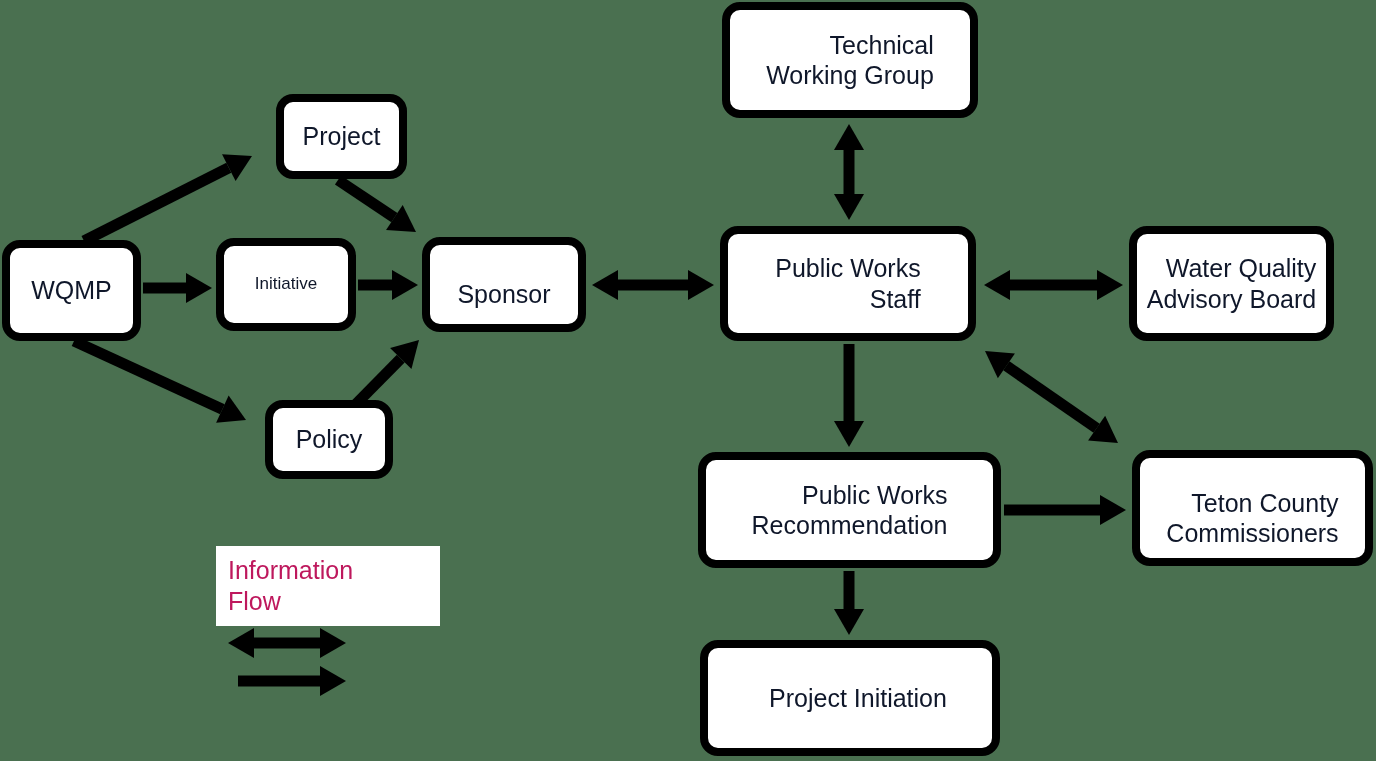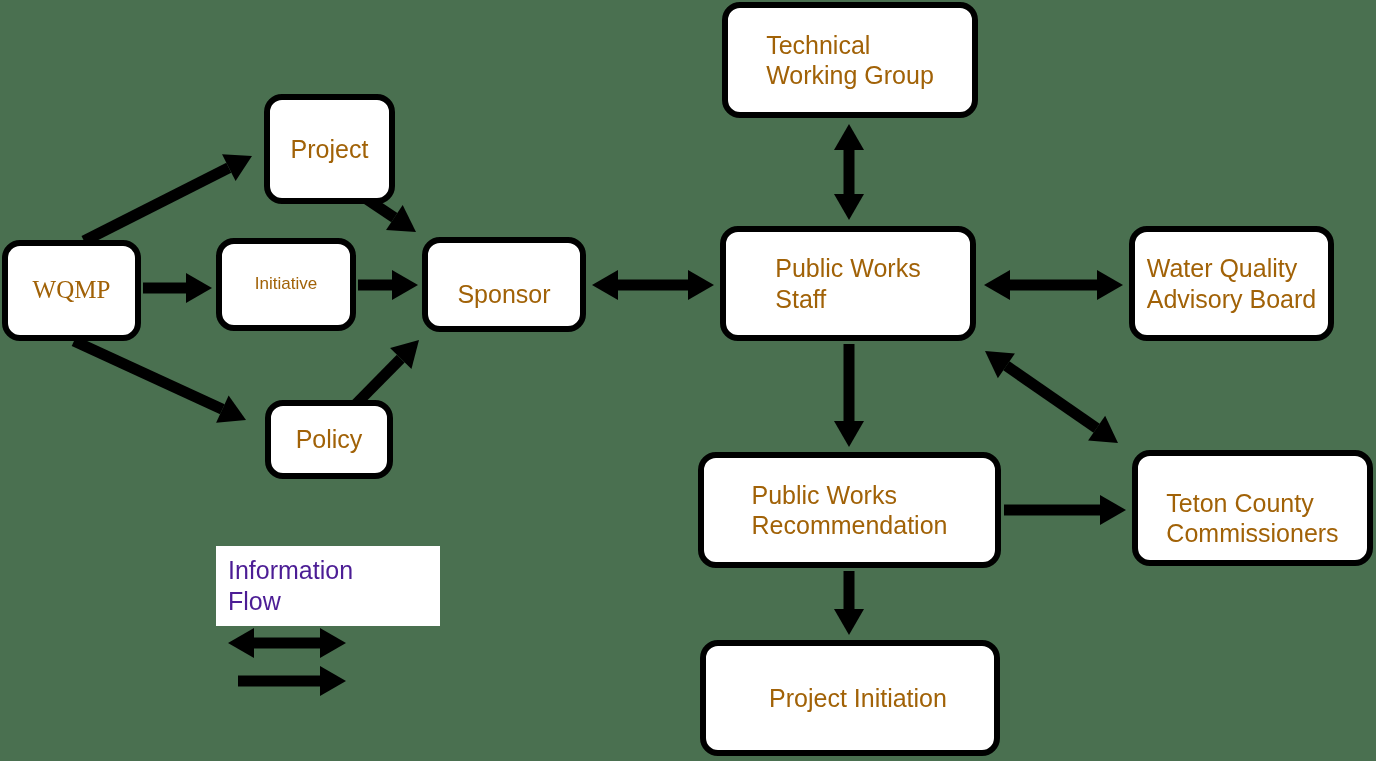--- a/index.html
+++ b/index.html
@@ -24,37 +24,37 @@
     left: 0;
     top: 0;
     width: 1376px;
     height: 761px;
     pointer-events: none;
   }
   .node {
     position: absolute;
     box-sizing: border-box;
     background: #ffffff;
-    border: 6px solid #a3a3a3;
+    border: 8px solid #a3a3a3;
     border-radius: 18px;
     display: flex;
     align-items: center;
     justify-content: center;
-    text-align: left;
-    color: #a16207;
+    text-align: right;
+    color: #0f172a;
     font-family: "Liberation Sans", sans-serif;
     line-height: 1.22;
     white-space: pre-line;
     z-index: 3;
   }
   .legend-box {
     position: absolute;
     box-sizing: border-box;
     background: #ffffff;
-    color: #4c1d95;
+    color: #be185d;
     display: flex;
     align-items: center;
     justify-content: flex-start;
     text-align: left;
     padding: 6px 0 6px 12px;
     white-space: pre-line;
     line-height: 1.25;
     font-family: "Liberation Sans", sans-serif;
     z-index: 3;
   }
@@ -126,22 +126,22 @@
         <polygon points="346,643 320,628 320,658"></polygon>
         <polygon points="228,643 254,628 254,658"></polygon>
       </g>
       <g fill="#000000" stroke="none">
         <polygon points="238,675.5 320,675.5 320,686.5 238,686.5"></polygon>
         <polygon points="346,681 320,666 320,696"></polygon>
       </g>
     </svg>
 
   <div id="node-layer">
-      <div class="node" style="left: 2px; top: 240px; width: 139px; height: 101px; background: rgb(255, 255, 255); border-color: rgb(0, 0, 0); font-family: Liberation Serif, serif;"><span style="font-size: 25px;">WQMP</span></div>
-      <div class="node" style="left: 264px; top: 94px; width: 131px; height: 110px; background: rgb(255, 255, 255); border-color: rgb(0, 0, 0);"><span style="font-size: 25px;">Project</span></div>
+      <div class="node" style="left: 2px; top: 240px; width: 139px; height: 101px; background: rgb(255, 255, 255); border-color: rgb(0, 0, 0);"><span style="font-size: 25px;">WQMP</span></div>
+      <div class="node" style="left: 276px; top: 94px; width: 131px; height: 85px; background: rgb(255, 255, 255); border-color: rgb(0, 0, 0); border-radius: 17px;"><span style="font-size: 25px;">Project</span></div>
       <div class="node" style="left: 216px; top: 238px; width: 140px; height: 93px; background: rgb(255, 255, 255); border-color: rgb(0, 0, 0);"><span style="font-size: 17px;">Initiative</span></div>
       <div class="node" style="left: 265px; top: 400px; width: 128px; height: 79px; background: rgb(255, 255, 255); border-color: rgb(0, 0, 0);"><span style="font-size: 25px;">Policy</span></div>
       <div class="node" style="left: 422px; top: 237px; width: 164px; height: 95px; background: rgb(255, 255, 255); border-color: rgb(0, 0, 0);"><span style="font-size: 25px; margin-top: 19px;">Sponsor</span></div>
       <div class="node" style="left: 722px; top: 2px; width: 256px; height: 116px; background: rgb(255, 255, 255); border-color: rgb(0, 0, 0);"><span style="font-size: 25px;">Technical
 Working Group</span></div>
       <div class="node" style="left: 720px; top: 226px; width: 256px; height: 115px; background: rgb(255, 255, 255); border-color: rgb(0, 0, 0);"><span style="font-size: 25px;">Public Works
 Staff</span></div>
       <div class="node" style="left: 1129px; top: 226px; width: 205px; height: 115px; background: rgb(255, 255, 255); border-color: rgb(0, 0, 0);"><span style="font-size: 25px;">Water Quality
 Advisory Board</span></div>
       <div class="node" style="left: 698px; top: 452px; width: 303px; height: 116px; background: rgb(255, 255, 255); border-color: rgb(0, 0, 0);"><span style="font-size: 25px;">Public Works

